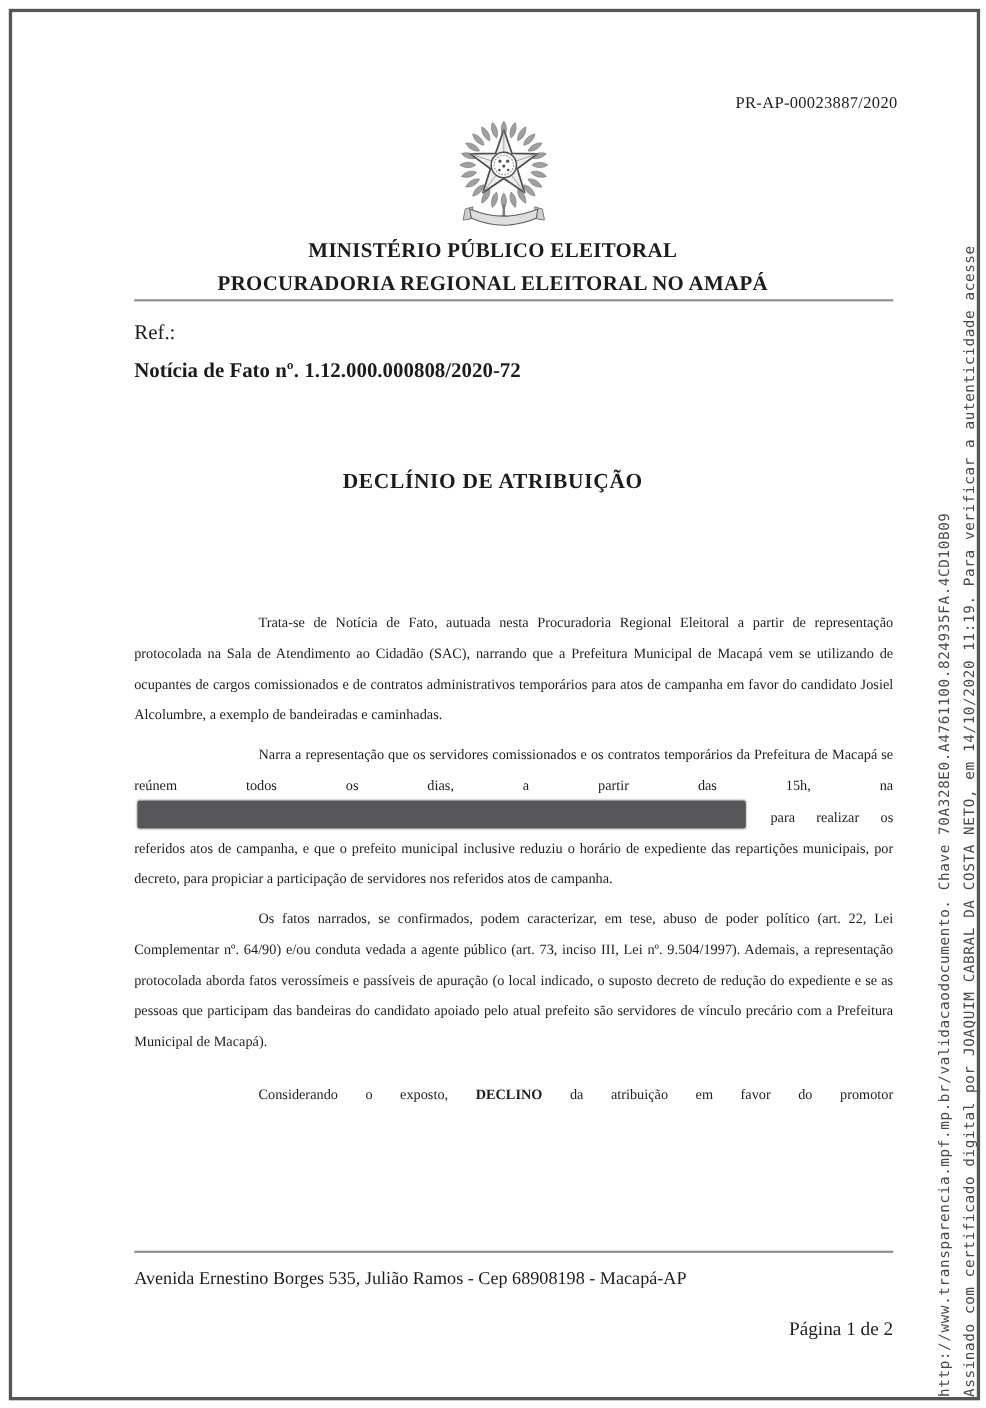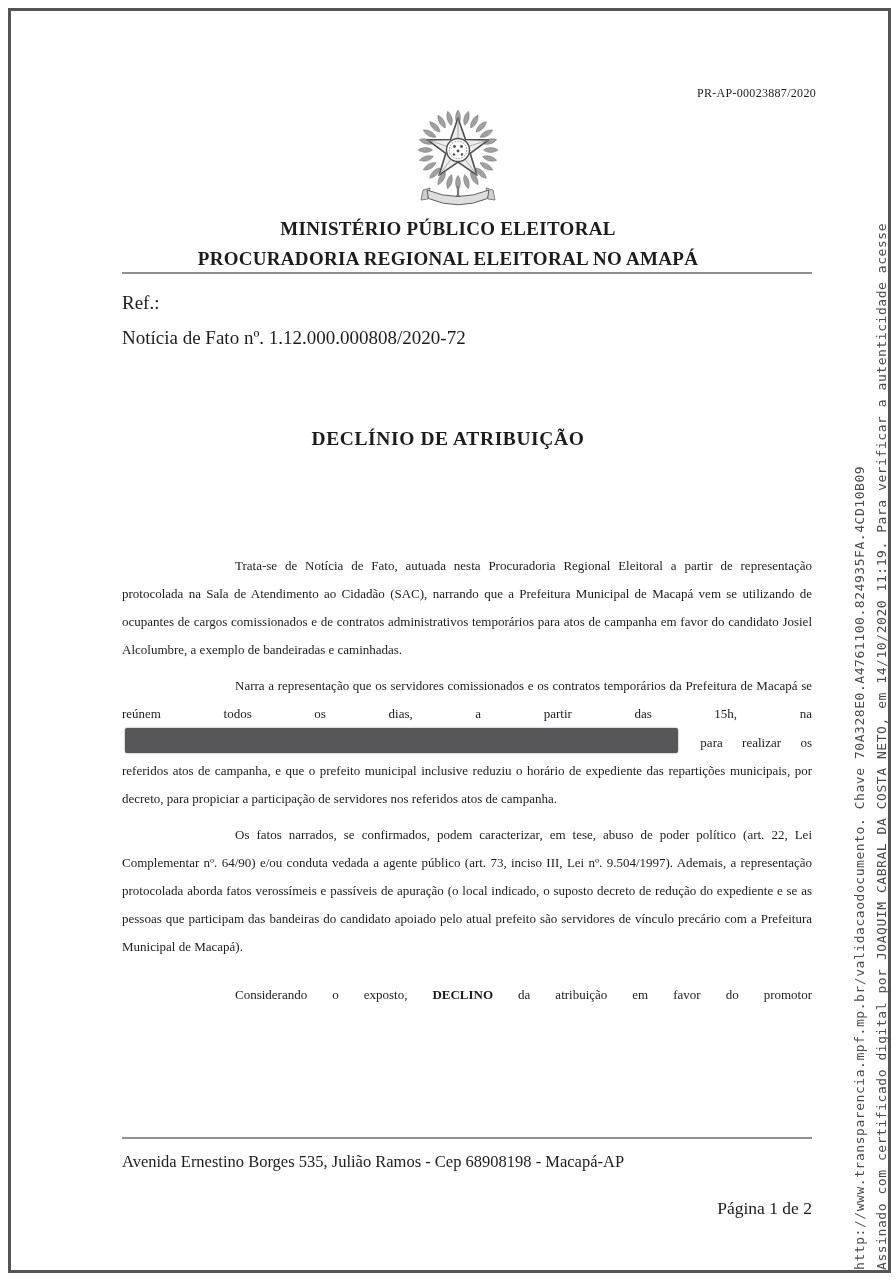--- a/index.html
+++ b/index.html
@@ -5,32 +5,32 @@
   html,body{margin:0;padding:0;}
   body{
     width:896px;height:1280px;position:relative;background:#ffffff;
     font-family:"Liberation Serif",serif;color:#1c1c1c;overflow:hidden;
   }
   .frame{
     position:absolute;inset:8px 5px 7px 8px;border:3px solid #555554;
     pointer-events:none;
   }
   .protocol{
-    position:absolute;top:86px;right:80px;font-size:12px;letter-spacing:.3px;
+    position:absolute;top:86px;right:80px;font-size:15px;letter-spacing:.3px;
   }
   .emblem{position:absolute;top:104px;left:408px;width:100px;height:110px;}
   .org{
     position:absolute;top:214px;left:0;width:100%;text-align:center;
     font-weight:bold;font-size:19px;line-height:30px;letter-spacing:.3px;
   }
   .rule{position:absolute;left:122px;width:690px;height:2px;background:#8f8f8f;}
   .rule-header{top:272px;}
   .rule-footer{top:1137px;}
   .ref-label{position:absolute;top:292px;left:122px;font-size:19px;}
-  .ref-value{position:absolute;top:327px;left:122px;font-size:19px;font-weight:normal;}
+  .ref-value{position:absolute;top:327px;left:122px;font-size:19px;font-weight:bold;}
   .doc-title{
     position:absolute;top:428px;left:0;width:100%;text-align:center;
     font-weight:bold;font-size:19.5px;letter-spacing:.6px;
   }
   .body{
     position:absolute;top:552px;left:122px;width:690px;
     font-size:13px;line-height:28px;text-align:justify;
   }
   .body p{margin:0 0 8px 0;text-indent:113px;}
   .body p.force-justify{text-align-last:justify;margin-top:20px;}

